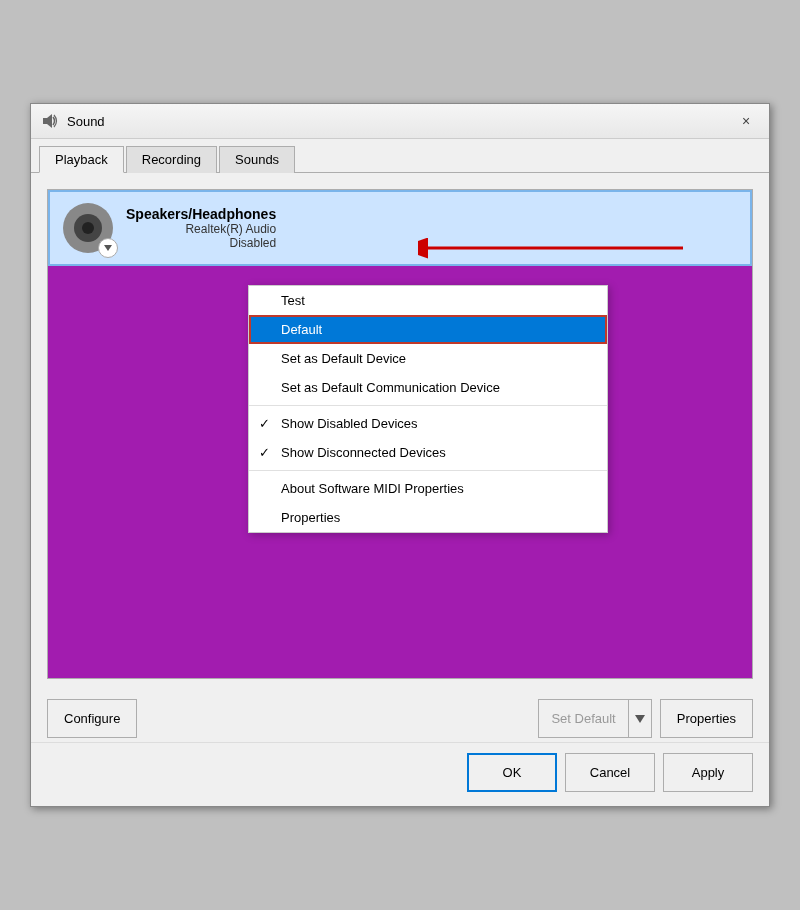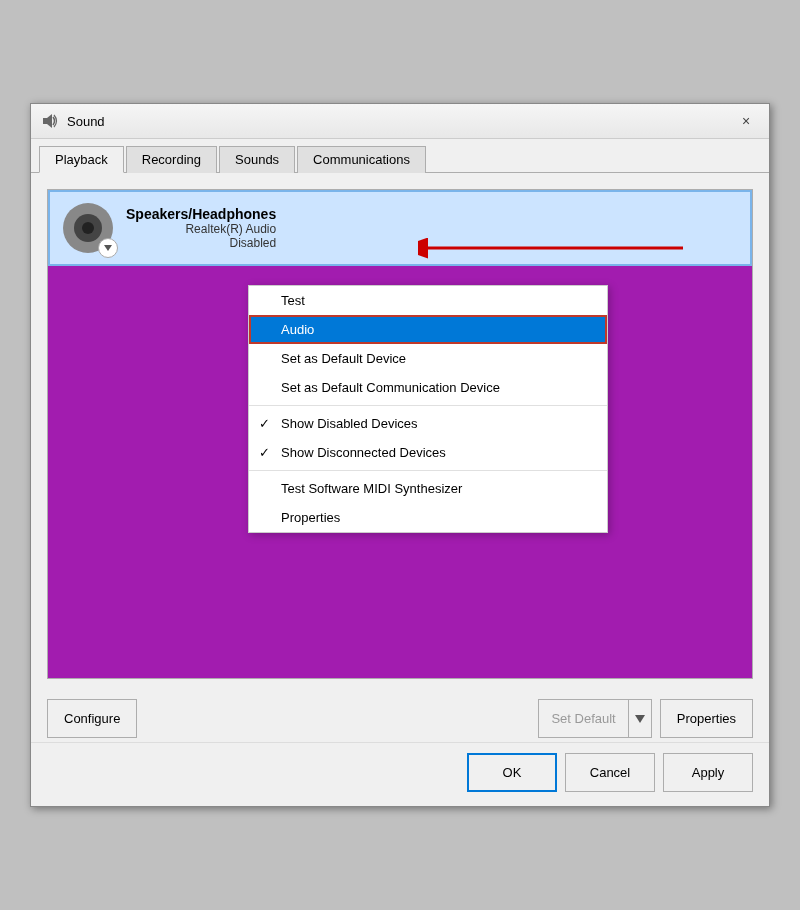--- a/index.html
+++ b/index.html
@@ -277,21 +277,20 @@
       </svg>
     </div>
     <span class="title-bar-text">Sound</span>
     <button class="title-bar-close">×</button>
   </div>
 
   <div class="tabs-container">
     <div class="tab active">Playback</div>
     <div class="tab">Recording</div>
     <div class="tab">Sounds</div>
-    <div class="tab">Communications</div>
   </div>
 
   <div class="content">
 
     <div class="device-list-container">
 
       <div class="device-item">
         <div class="device-icon">
           <div class="speaker-circle">
             <div class="speaker-inner">
@@ -318,40 +317,40 @@
           </marker>
         </defs>
         <line x1="265" y1="20" x2="10" y2="20" stroke="#cc0000" stroke-width="3" marker-end="url(#arrowhead)"></line>
       </svg>
 
       <div class="context-menu">
         <div class="context-menu-item">
           <span>Test</span>
         </div>
         <div class="context-menu-item highlighted">
-          <span>Audio</span>
+          <span>Default</span>
         </div>
         <div class="context-menu-item">
           <span>Set as Default Device</span>
         </div>
         <div class="context-menu-item">
           <span>Set as Default Communication Device</span>
         </div>
         <div class="context-menu-separator"></div>
         <div class="context-menu-item">
           <span class="check-mark">✓</span>
           <span>Show Disabled Devices</span>
         </div>
         <div class="context-menu-item">
           <span class="check-mark">✓</span>
           <span>Show Disconnected Devices</span>
         </div>
         <div class="context-menu-separator"></div>
         <div class="context-menu-item">
-          <span>Test Software MIDI Synthesizer</span>
+          <span>About Software MIDI Properties</span>
         </div>
         <div class="context-menu-item">
           <span>Properties</span>
         </div>
       </div>
     </div>
   </div>
 
   <div style="display:flex; padding: 8px 16px 4px 16px; gap:8px; background:#f0f0f0;">
     <button class="btn">Configure</button>

